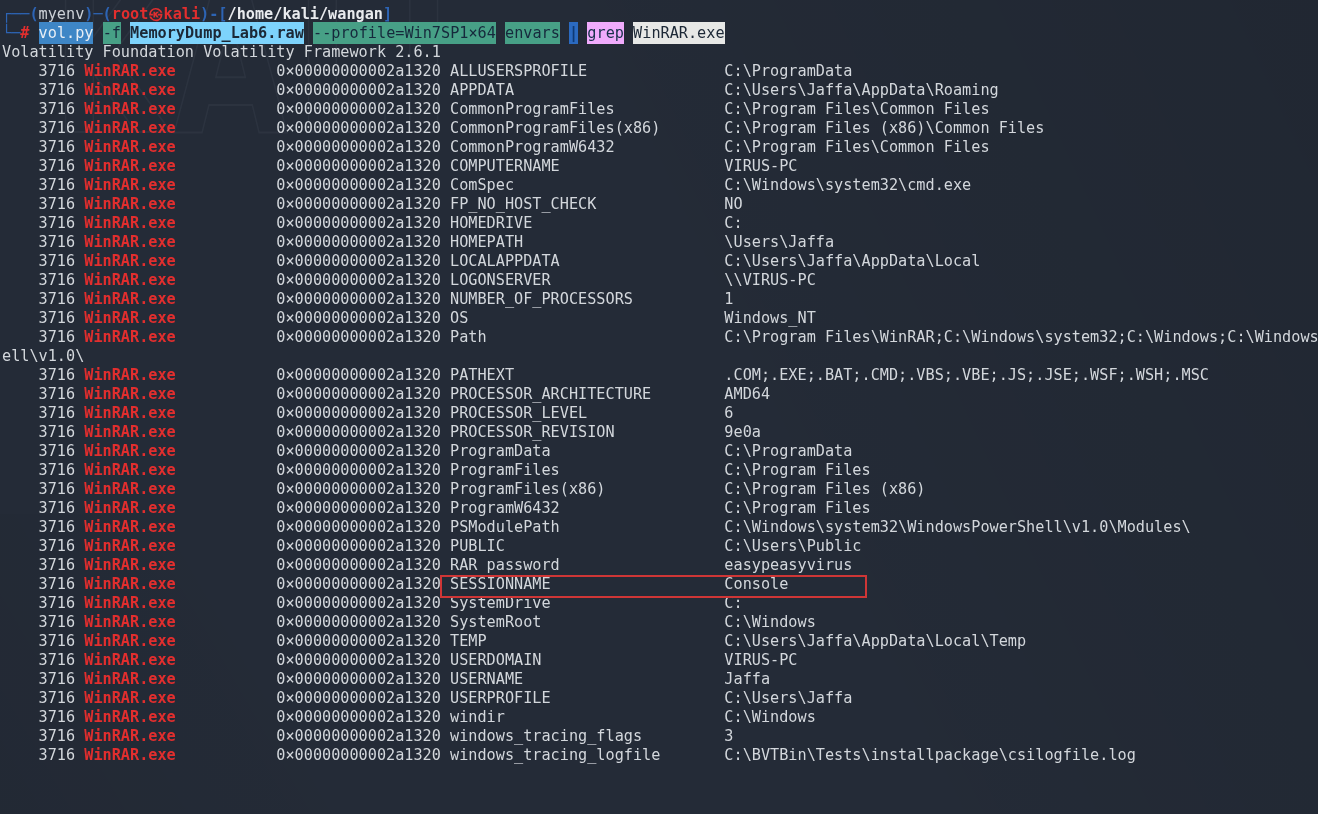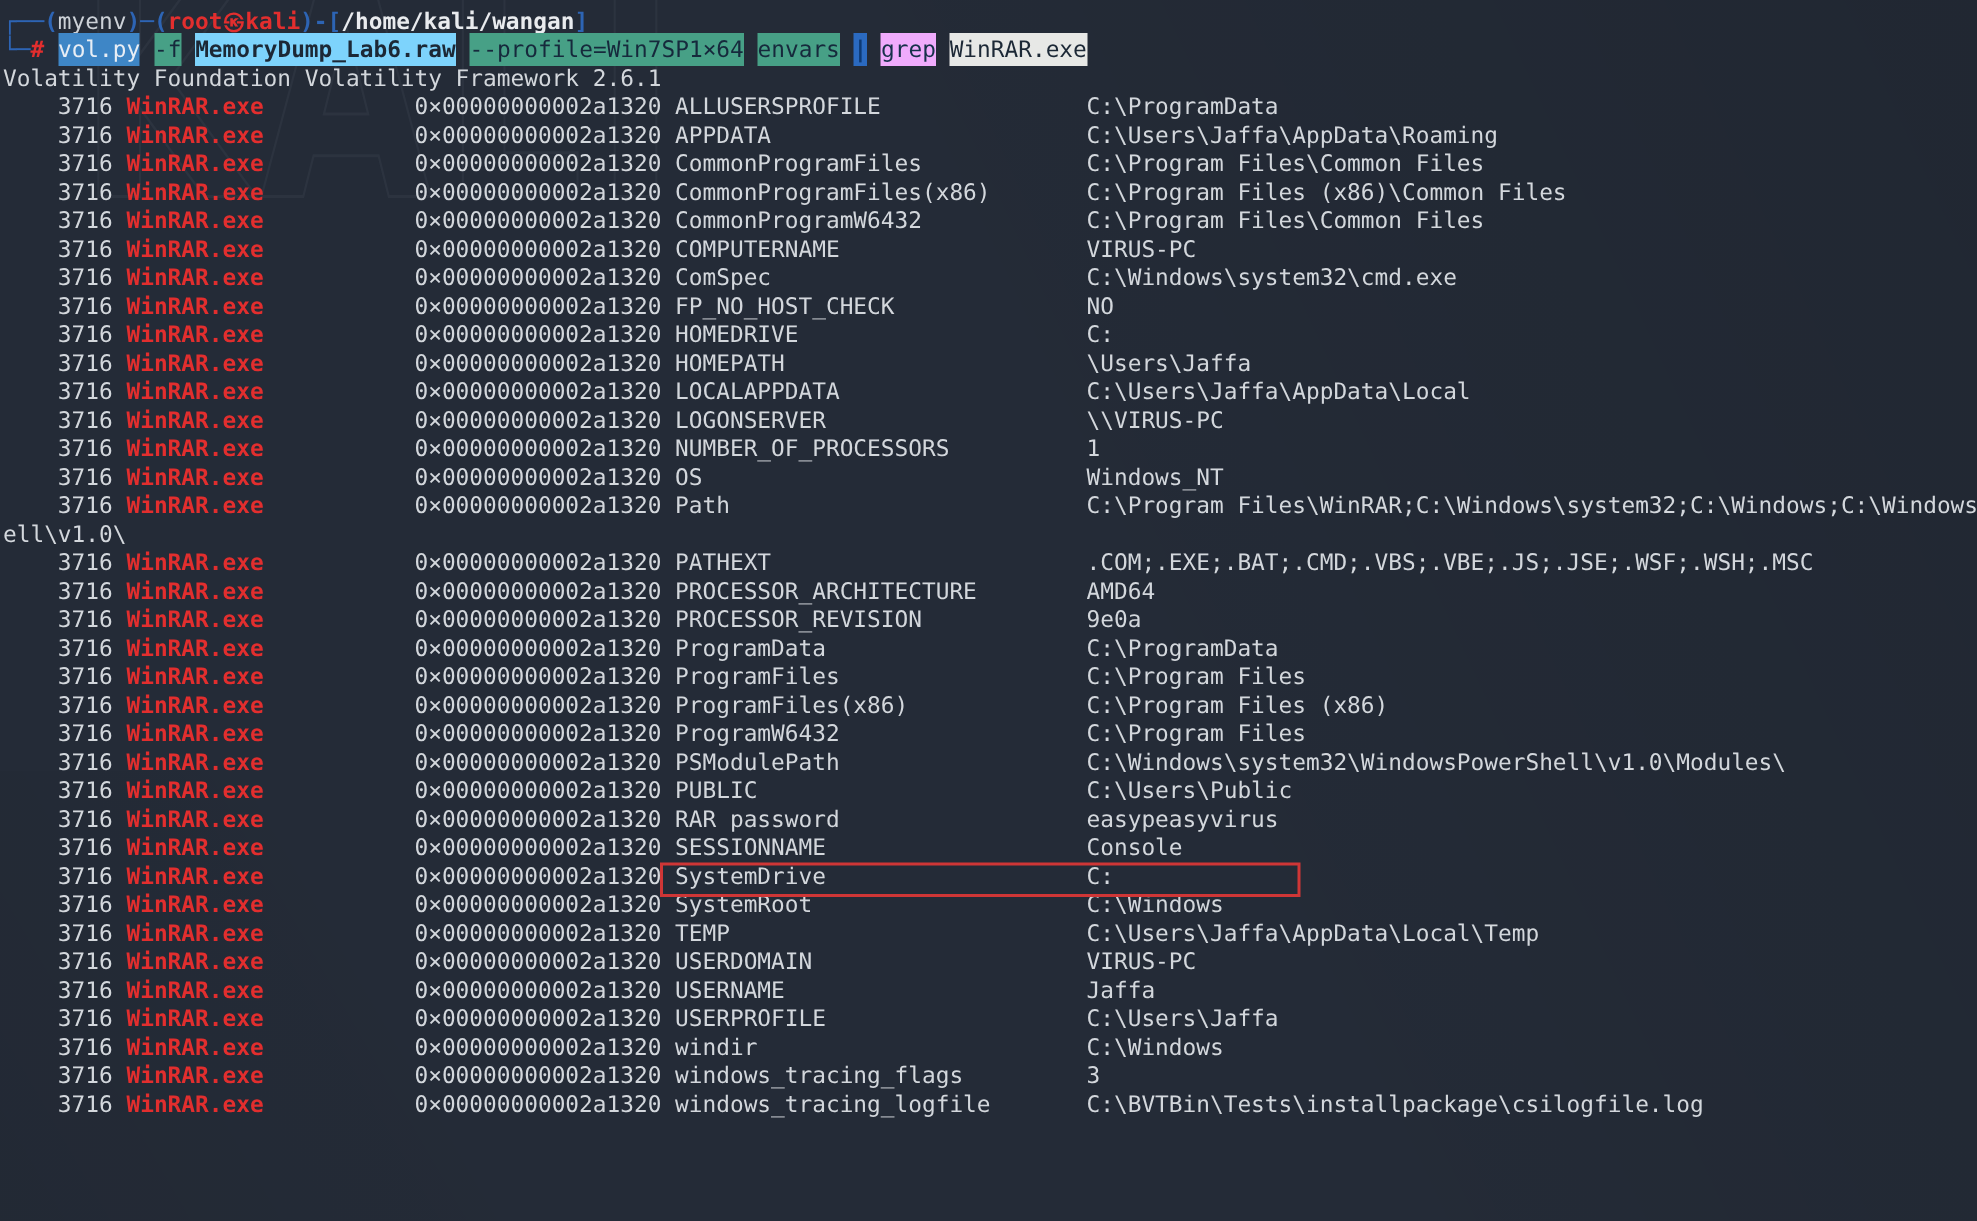--- a/index.html
+++ b/index.html
@@ -72,20 +72,21 @@
       <div class="line"><span class="fg">    3716 </span><span class="red">WinRAR.exe</span><span class="fg">           0×00000000002a1320 HOMEDRIVE                     C:</span></div>
       <div class="line"><span class="fg">    3716 </span><span class="red">WinRAR.exe</span><span class="fg">           0×00000000002a1320 HOMEPATH                      \Users\Jaffa</span></div>
       <div class="line"><span class="fg">    3716 </span><span class="red">WinRAR.exe</span><span class="fg">           0×00000000002a1320 LOCALAPPDATA                  C:\Users\Jaffa\AppData\Local</span></div>
       <div class="line"><span class="fg">    3716 </span><span class="red">WinRAR.exe</span><span class="fg">           0×00000000002a1320 LOGONSERVER                   \\VIRUS-PC</span></div>
       <div class="line"><span class="fg">    3716 </span><span class="red">WinRAR.exe</span><span class="fg">           0×00000000002a1320 NUMBER_OF_PROCESSORS          1</span></div>
       <div class="line"><span class="fg">    3716 </span><span class="red">WinRAR.exe</span><span class="fg">           0×00000000002a1320 OS                            Windows_NT</span></div>
       <div class="line"><span class="fg">    3716 </span><span class="red">WinRAR.exe</span><span class="fg">           0×00000000002a1320 Path                          C:\Program Files\WinRAR;C:\Windows\system32;C:\Windows;C:\Windows\System32\Wbem;C:\Windows\System32\WindowsPowerSh</span></div>
       <div class="line"><span class="fg">ell\v1.0\</span></div>
       <div class="line"><span class="fg">    3716 </span><span class="red">WinRAR.exe</span><span class="fg">           0×00000000002a1320 PATHEXT                       .COM;.EXE;.BAT;.CMD;.VBS;.VBE;.JS;.JSE;.WSF;.WSH;.MSC</span></div>
       <div class="line"><span class="fg">    3716 </span><span class="red">WinRAR.exe</span><span class="fg">           0×00000000002a1320 PROCESSOR_ARCHITECTURE        AMD64</span></div>
+      <div class="line"><span class="fg">    3716 </span><span class="red">WinRAR.exe</span><span class="fg">           0×00000000002a1320 PROCESSOR_LEVEL               6</span></div>
       <div class="line"><span class="fg">    3716 </span><span class="red">WinRAR.exe</span><span class="fg">           0×00000000002a1320 PROCESSOR_REVISION            9e0a</span></div>
       <div class="line"><span class="fg">    3716 </span><span class="red">WinRAR.exe</span><span class="fg">           0×00000000002a1320 ProgramData                   C:\ProgramData</span></div>
       <div class="line"><span class="fg">    3716 </span><span class="red">WinRAR.exe</span><span class="fg">           0×00000000002a1320 ProgramFiles                  C:\Program Files</span></div>
       <div class="line"><span class="fg">    3716 </span><span class="red">WinRAR.exe</span><span class="fg">           0×00000000002a1320 ProgramFiles(x86)             C:\Program Files (x86)</span></div>
       <div class="line"><span class="fg">    3716 </span><span class="red">WinRAR.exe</span><span class="fg">           0×00000000002a1320 ProgramW6432                  C:\Program Files</span></div>
       <div class="line"><span class="fg">    3716 </span><span class="red">WinRAR.exe</span><span class="fg">           0×00000000002a1320 PSModulePath                  C:\Windows\system32\WindowsPowerShell\v1.0\Modules\</span></div>
       <div class="line"><span class="fg">    3716 </span><span class="red">WinRAR.exe</span><span class="fg">           0×00000000002a1320 PUBLIC                        C:\Users\Public</span></div>
       <div class="line"><span class="fg">    3716 </span><span class="red">WinRAR.exe</span><span class="fg">           0×00000000002a1320 RAR password                  easypeasyvirus</span></div>
       <div class="line"><span class="fg">    3716 </span><span class="red">WinRAR.exe</span><span class="fg">           0×00000000002a1320 SESSIONNAME                   Console</span></div>
       <div class="line"><span class="fg">    3716 </span><span class="red">WinRAR.exe</span><span class="fg">           0×00000000002a1320 SystemDrive                   C:</span></div>

